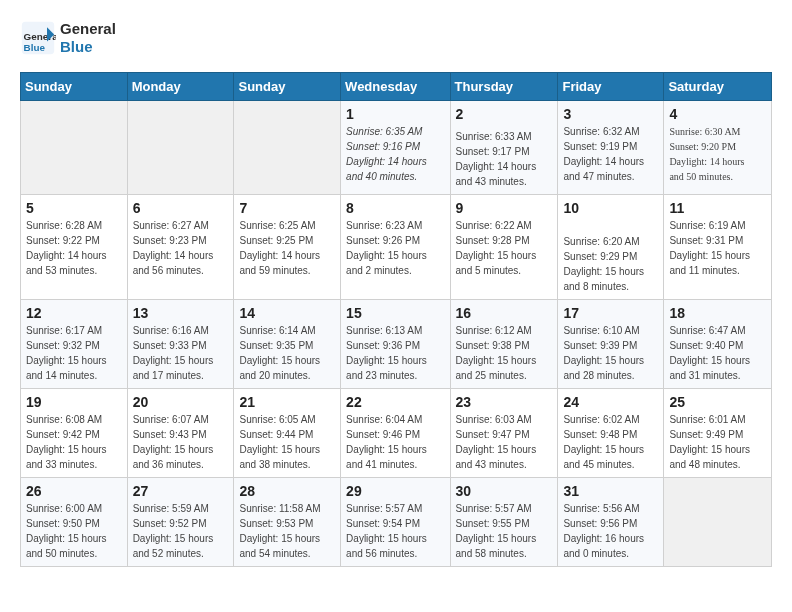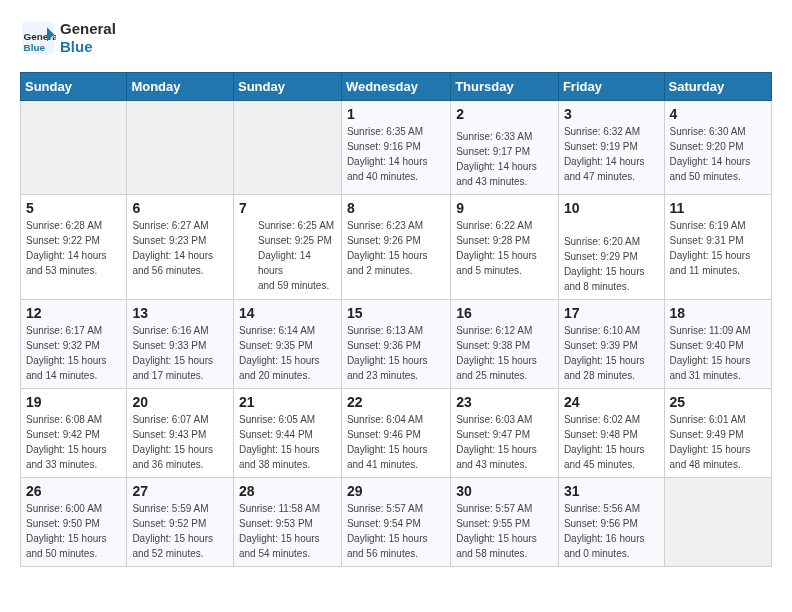--- a/index.html
+++ b/index.html
@@ -72,42 +72,42 @@
           <th>Saturday</th>
         </tr>
     </thead>
     <tbody id="calendar-body">
     <tr>
           <td class="empty"></td>
           <td class="empty"></td>
           <td class="empty"></td>
           <td>
             <span class="day-num">1</span>
-            <div class="day-info" style="white-space: pre-line;">Sunrise: 6:35 AM
+            <div class="day-info" style="white-space: pre-line; font-style: italic;">Sunrise: 6:35 AM
 Sunset: 9:16 PM
 Daylight: 14 hours
 and 40 minutes.</div>
           </td>
           <td>
             <span class="day-num">2</span>
             <div class="day-info" style="white-space: pre-line; margin-top: 7px;">Sunrise: 6:33 AM
 Sunset: 9:17 PM
 Daylight: 14 hours
 and 43 minutes.</div>
           </td>
           <td>
             <span class="day-num">3</span>
             <div class="day-info" style="white-space: pre-line;">Sunrise: 6:32 AM
 Sunset: 9:19 PM
 Daylight: 14 hours
 and 47 minutes.</div>
           </td>
           <td>
             <span class="day-num">4</span>
-            <div class="day-info" style="white-space: pre-line;">Sunrise: 6:30 AM
+            <div class="day-info" style="white-space: pre-line; font-family: Liberation Serif, serif;">Sunrise: 6:30 AM
 Sunset: 9:20 PM
 Daylight: 14 hours
 and 50 minutes.</div>
           </td>
         </tr>
         <tr>
           <td>
             <span class="day-num">5</span>
             <div class="day-info" style="white-space: pre-line;">Sunrise: 6:28 AM
 Sunset: 9:22 PM
@@ -116,21 +116,21 @@
           </td>
           <td>
             <span class="day-num">6</span>
             <div class="day-info" style="white-space: pre-line;">Sunrise: 6:27 AM
 Sunset: 9:23 PM
 Daylight: 14 hours
 and 56 minutes.</div>
           </td>
           <td>
             <span class="day-num">7</span>
-            <div class="day-info" style="white-space: pre-line; margin-left: 19px;">Sunrise: 6:25 AM
+            <div class="day-info" style="white-space: pre-line;">Sunrise: 6:25 AM
 Sunset: 9:25 PM
 Daylight: 14 hours
 and 59 minutes.</div>
           </td>
           <td>
             <span class="day-num">8</span>
             <div class="day-info" style="white-space: pre-line;">Sunrise: 6:23 AM
 Sunset: 9:26 PM
 Daylight: 15 hours
 and 2 minutes.</div>
@@ -195,21 +195,21 @@
           </td>
           <td>
             <span class="day-num">17</span>
             <div class="day-info" style="white-space: pre-line;">Sunrise: 6:10 AM
 Sunset: 9:39 PM
 Daylight: 15 hours
 and 28 minutes.</div>
           </td>
           <td>
             <span class="day-num">18</span>
-            <div class="day-info" style="white-space: pre-line;">Sunrise: 11:09 AM
+            <div class="day-info" style="white-space: pre-line;">Sunrise: 6:47 AM
 Sunset: 9:40 PM
 Daylight: 15 hours
 and 31 minutes.</div>
           </td>
         </tr>
         <tr>
           <td>
             <span class="day-num">19</span>
             <div class="day-info" style="white-space: pre-line;">Sunrise: 6:08 AM
 Sunset: 9:42 PM

